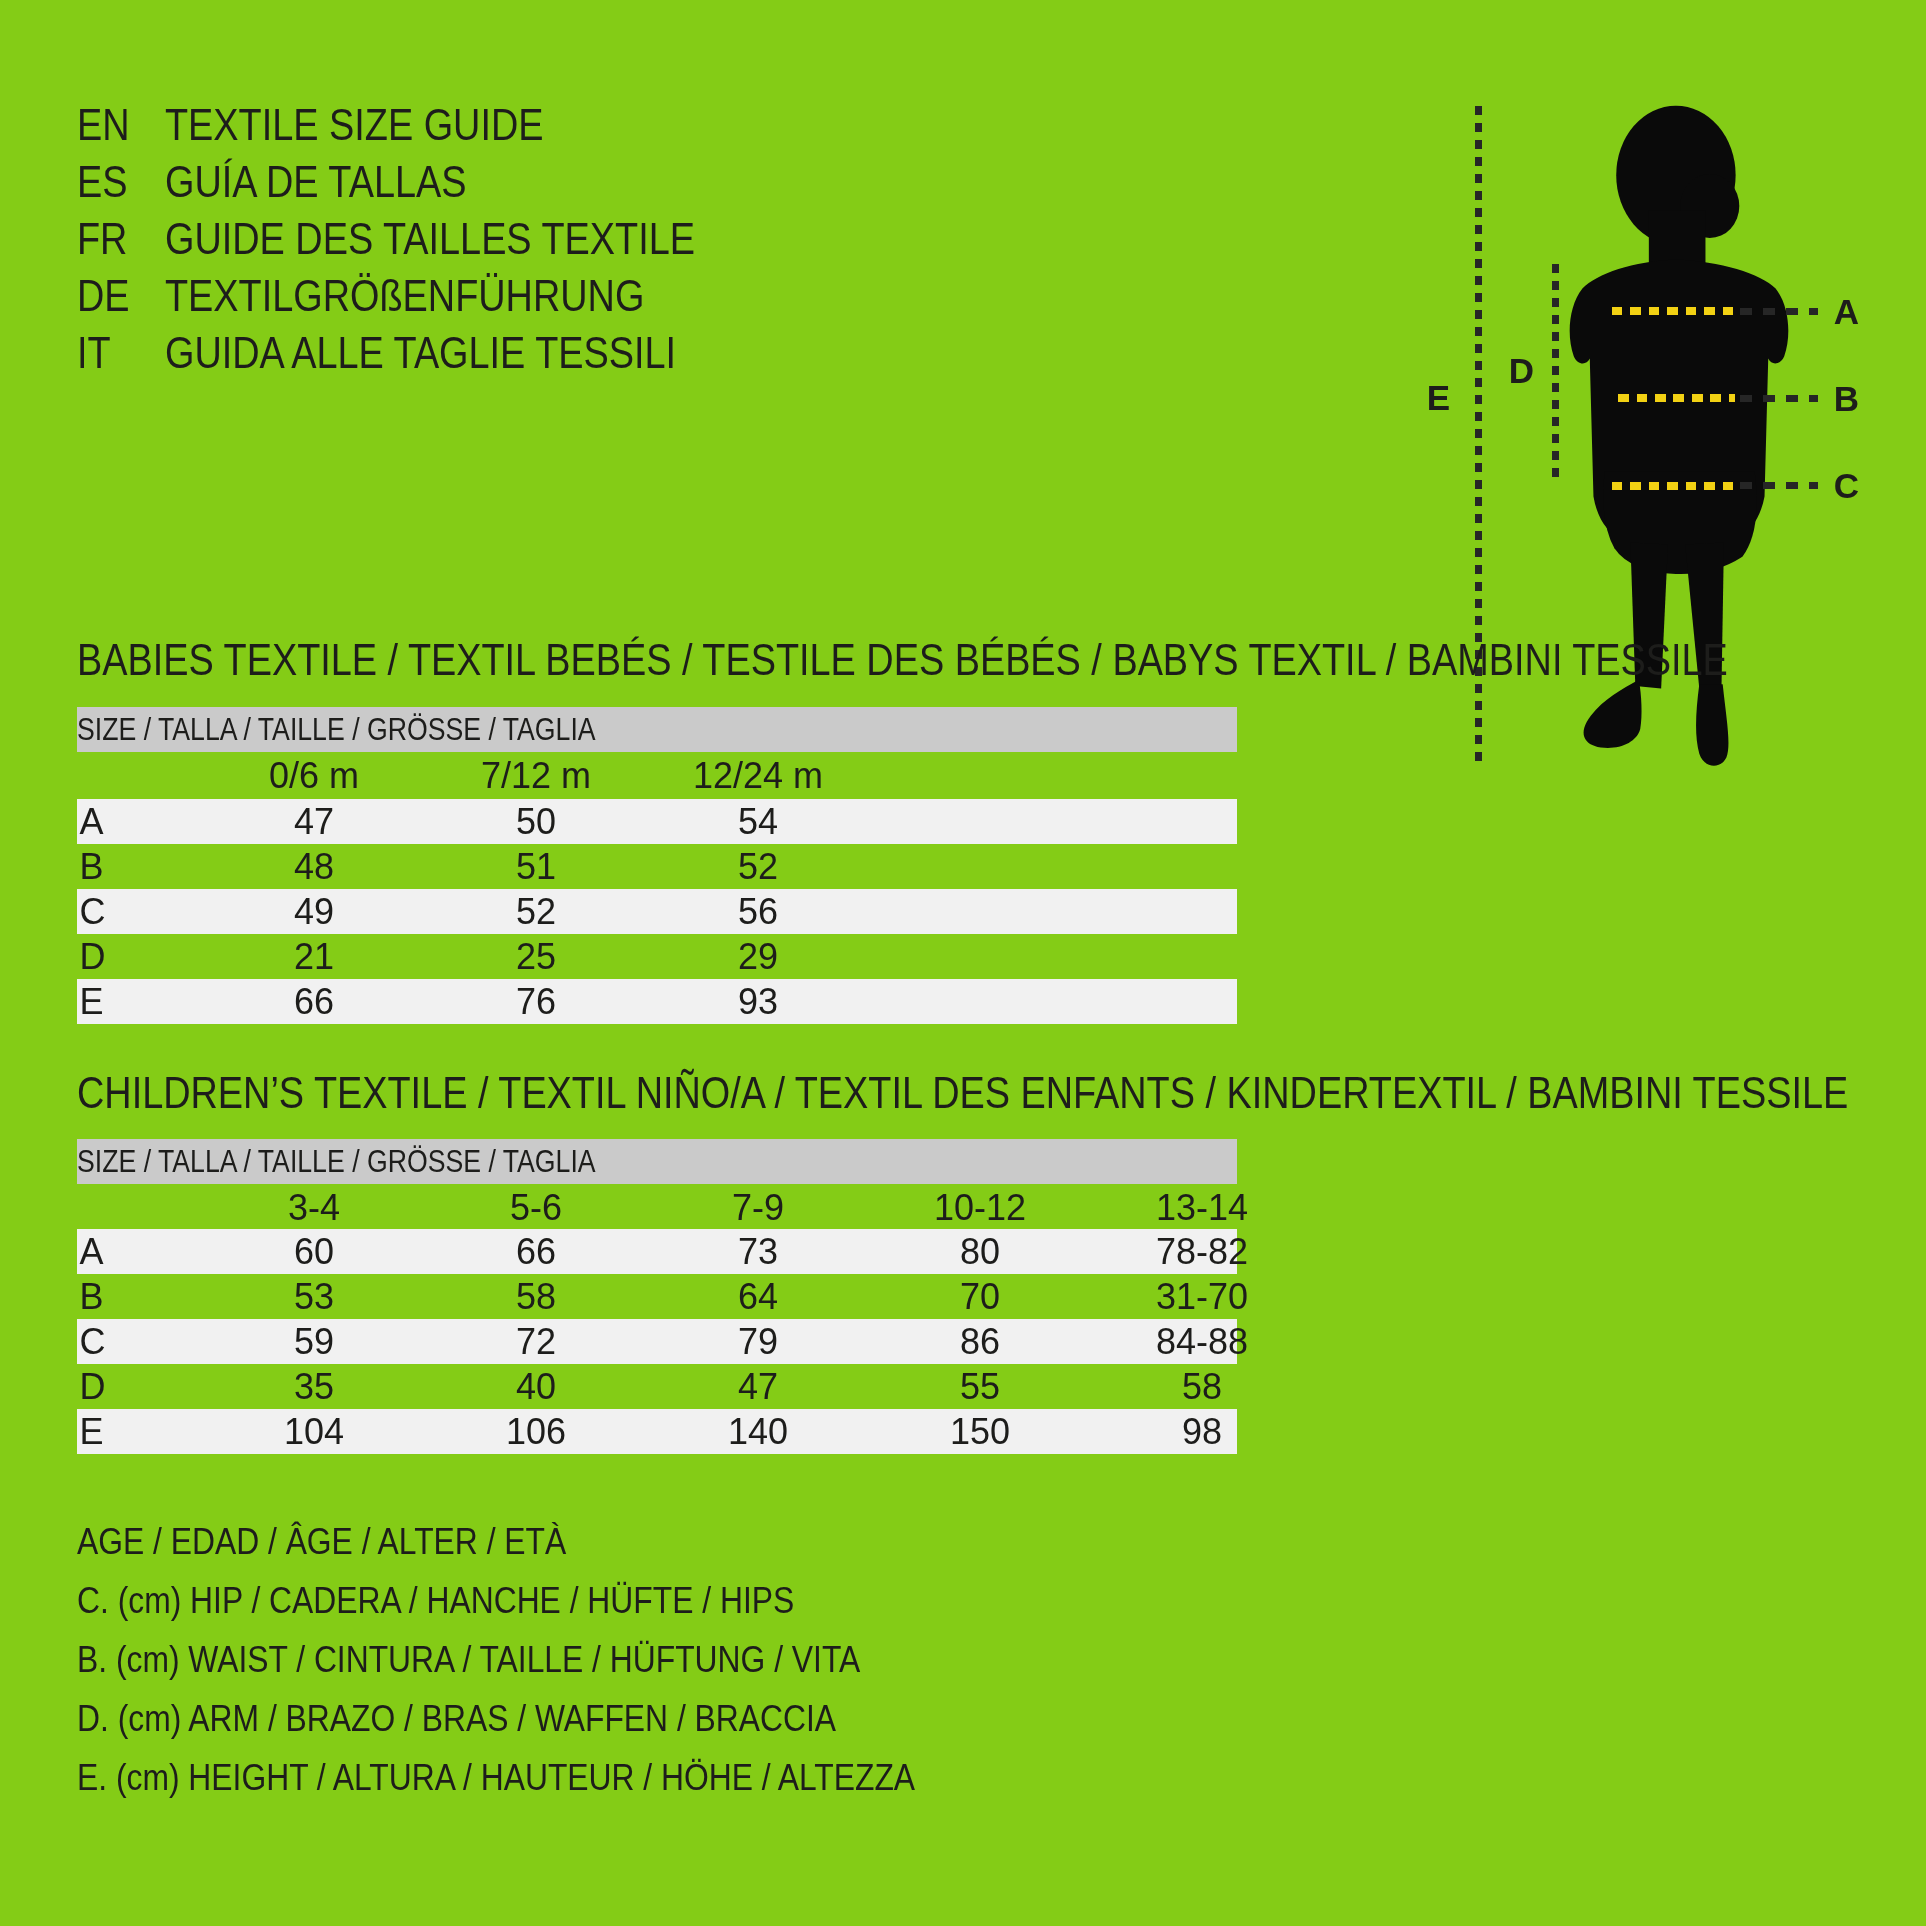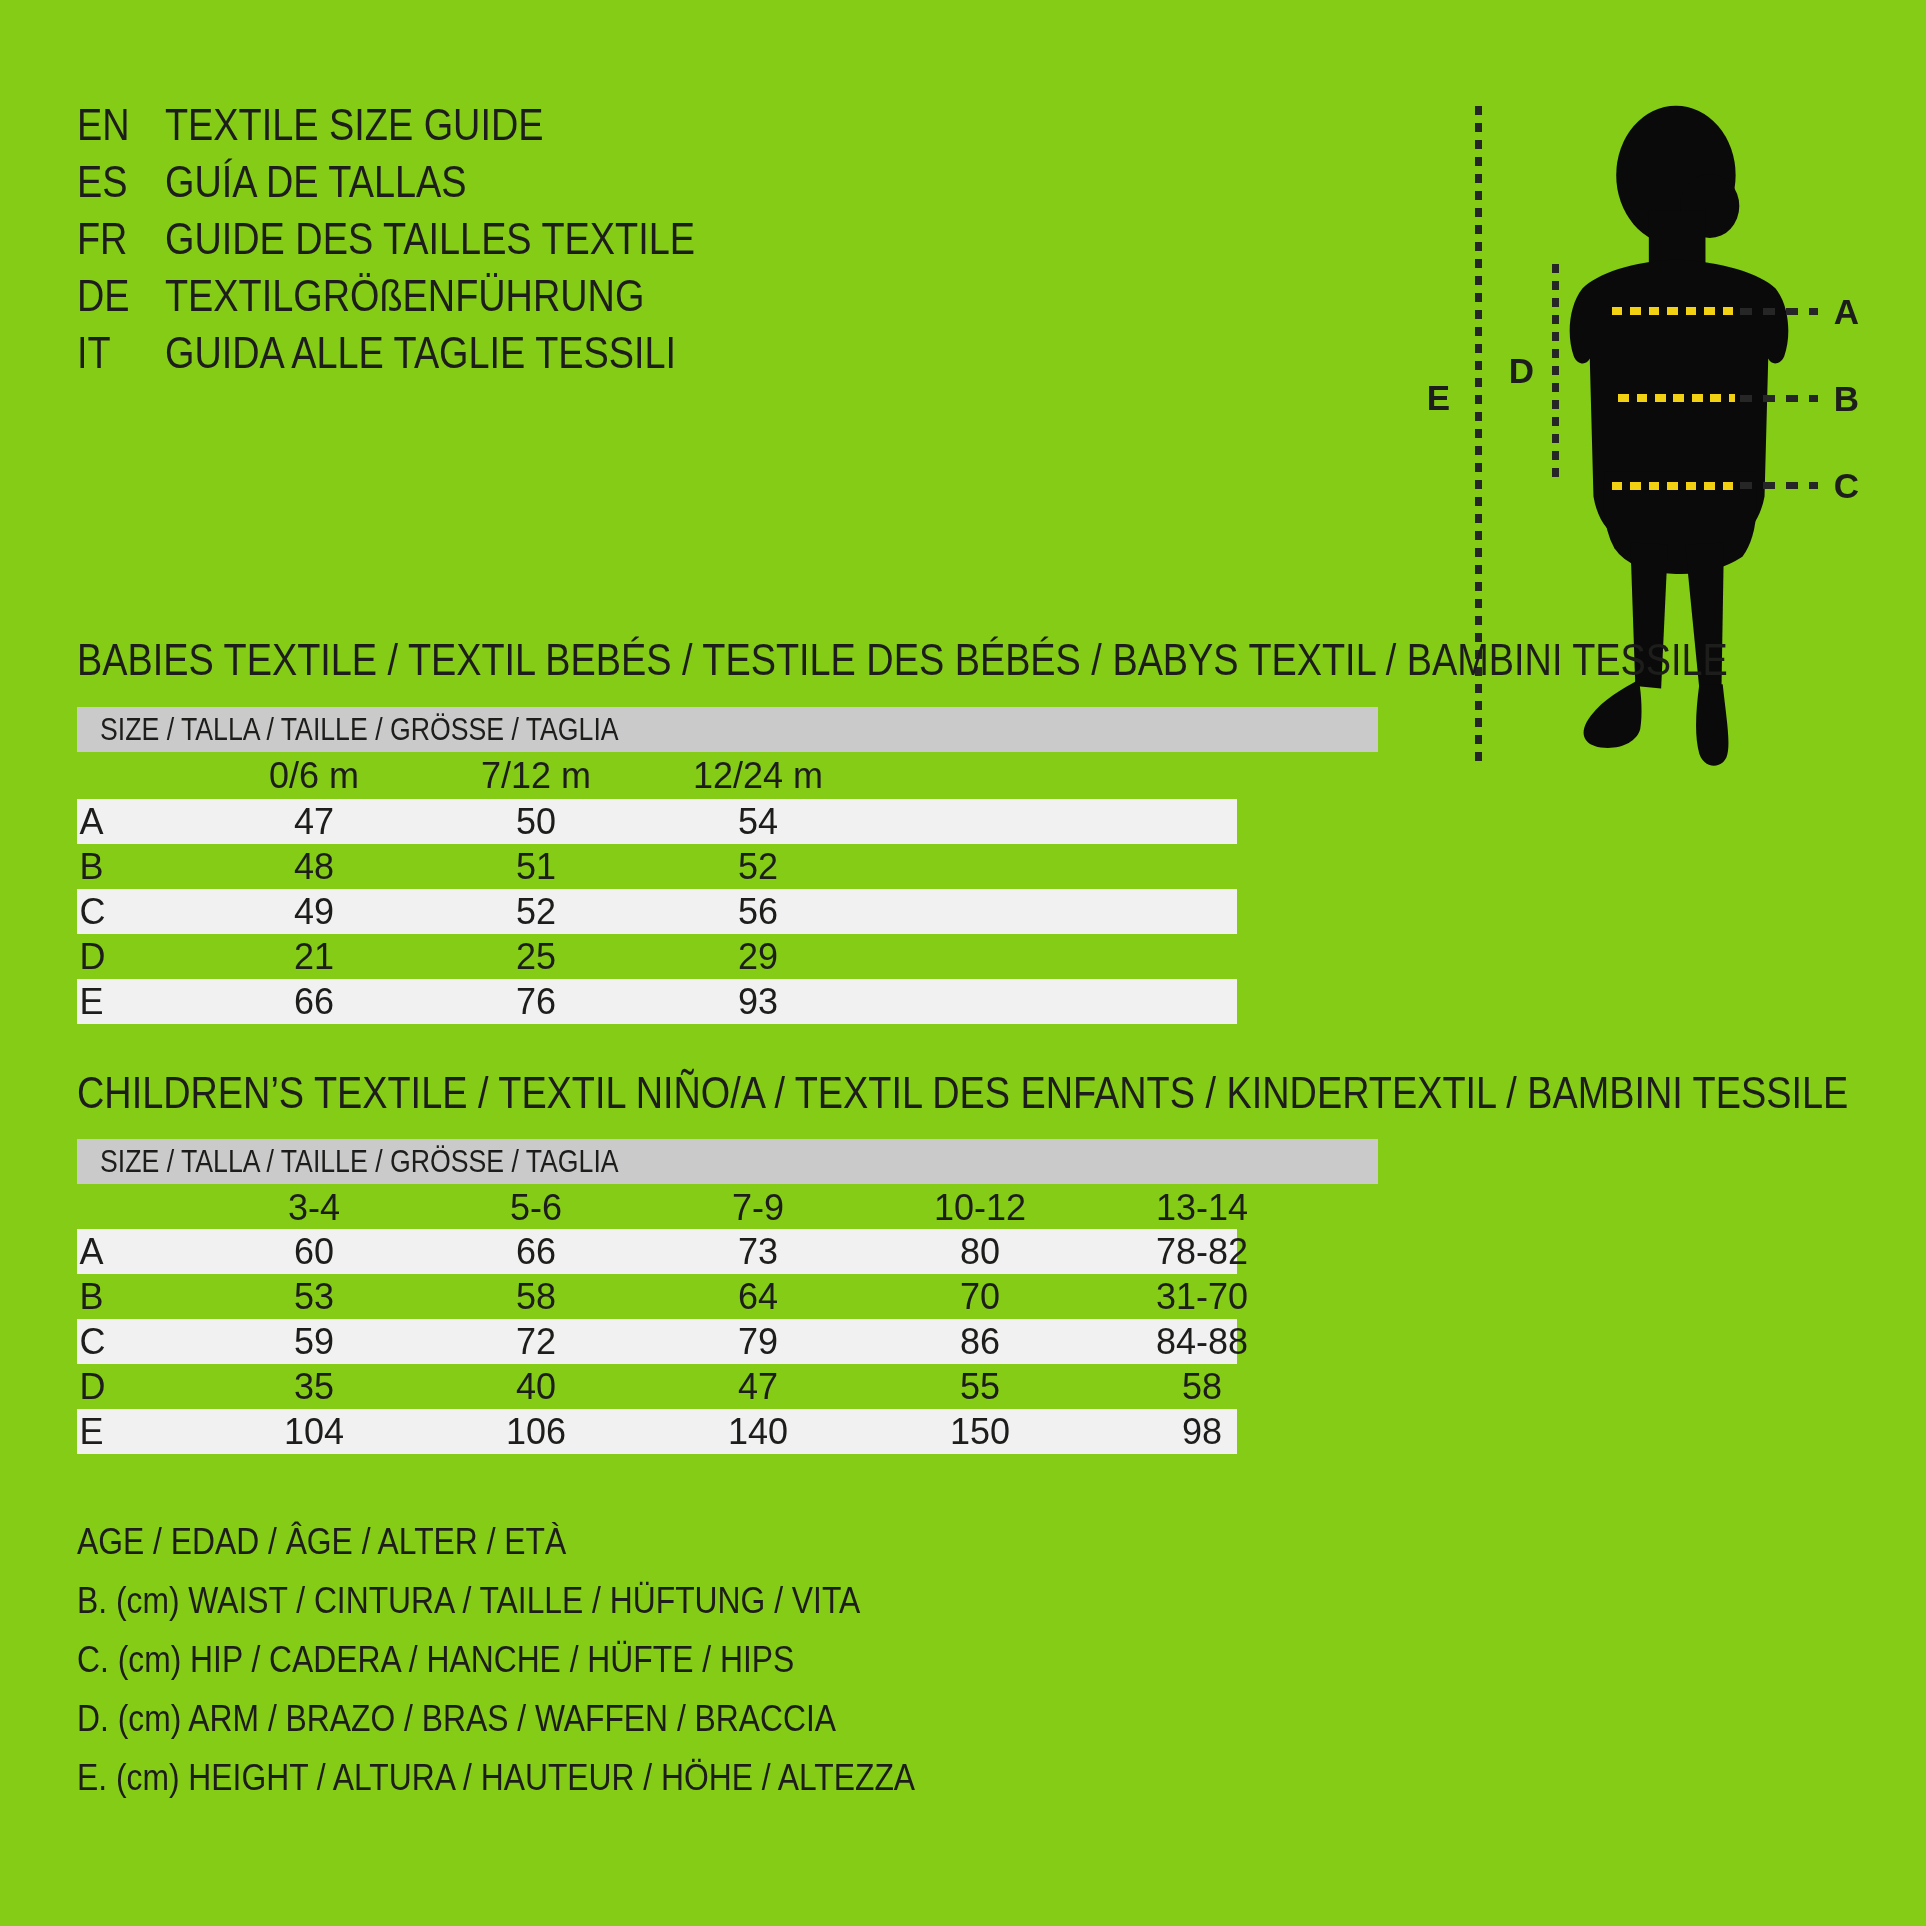--- a/index.html
+++ b/index.html
@@ -17,22 +17,22 @@
     background-image:repeating-linear-gradient(to bottom,var(--dash_dark,#262626) 0 8.6px,transparent 8.6px 17px);}
   .ydash{position:absolute;height:8px;
     background-image:repeating-linear-gradient(to right,var(--yellow,#f2d113) 0 10.5px,transparent 10.5px 18.5px);}
   .ddash{position:absolute;height:6.8px;
     background-image:repeating-linear-gradient(to right,var(--dash_dark,#262626) 0 12.3px,transparent 12.3px 23px);}
   .figlabel{position:absolute;font-weight:bold;font-size:35px;line-height:41px;width:43px;text-align:center;}
   #silhouette-svg{position:absolute;left:1559px;top:102px;width:240px;height:672px;}
   
   .section-title{position:absolute;left:77px;font-size:44px;line-height:36px;white-space:nowrap;}
   
-  .size-bar{position:absolute;left:77px;width:1301px;height:45px;background:var(--bar_gray,#cacaca);
-    font-size:31px;line-height:45px;padding-left:23px;box-sizing:border-box;}
+  .size-bar{position:absolute;left:77px;width:1160px;height:45px;background:var(--bar_gray,#cacaca);
+    font-size:31px;line-height:45px;padding-left:0;box-sizing:border-box;}
   .t-row{position:absolute;left:77px;width:1160px;height:45px;display:grid;align-items:center;}
   .cols-3{grid-template-columns:126px 222px 222px 222px;}
   .cols-5{grid-template-columns:126px 222px 222px 222px 222px 222px;}
   .t-row .lbl{font-size:36px;padding-left:2.5px;text-align:left;}
   .t-row .val{font-size:36px;text-align:center;}
   .striped{background:var(--stripe,#f1f1f1);}
   .colhead{height:47px;}
   
   #legend-block{position:absolute;left:77px;top:1512px;}
   .legend-line{height:59px;line-height:59px;font-size:37px;}
@@ -188,20 +188,20 @@
     <div class="lbl">E</div>
     <div class="val">104</div>
     <div class="val">106</div>
     <div class="val">140</div>
     <div class="val">150</div>
     <div class="val">98</div>
   </div>
 
   <div id="legend-block">
     <div class="legend-line"><span class="cx">AGE / EDAD / ÂGE / ALTER / ETÀ</span></div>
+    <div class="legend-line"><span class="cx">C. (cm) HIP / CADERA / HANCHE / HÜFTE / HIPS</span></div>
     <div class="legend-line"><span class="cx">B. (cm) WAIST / CINTURA / TAILLE / HÜFTUNG / VITA</span></div>
-    <div class="legend-line"><span class="cx">C. (cm) HIP / CADERA / HANCHE / HÜFTE / HIPS</span></div>
     <div class="legend-line"><span class="cx">D. (cm) ARM / BRAZO / BRAS / WAFFEN / BRACCIA</span></div>
     <div class="legend-line"><span class="cx">E. (cm) HEIGHT / ALTURA / HAUTEUR / HÖHE / ALTEZZA</span></div>
   </div>
 
 </div>
 
 
 </body></html>

